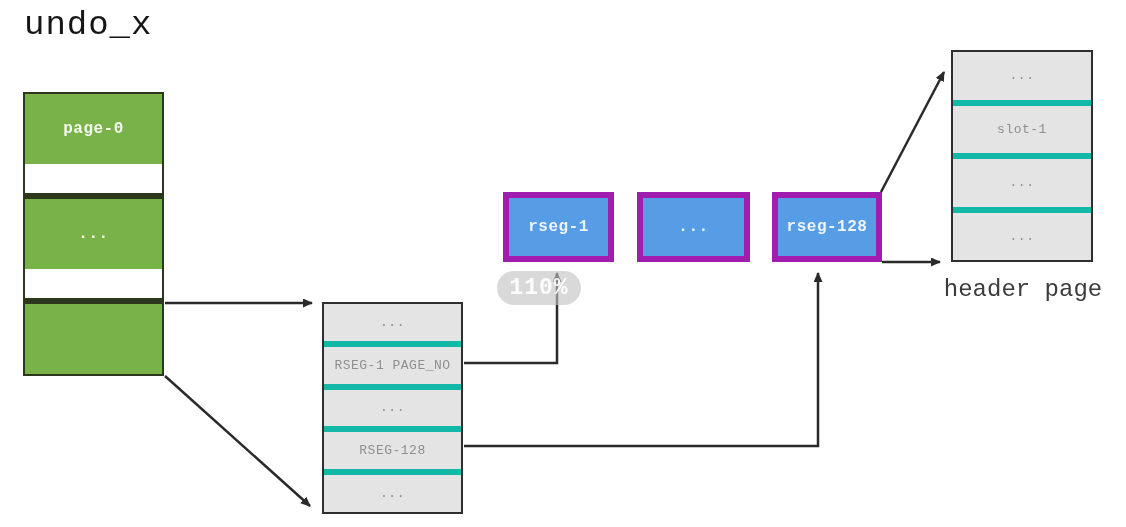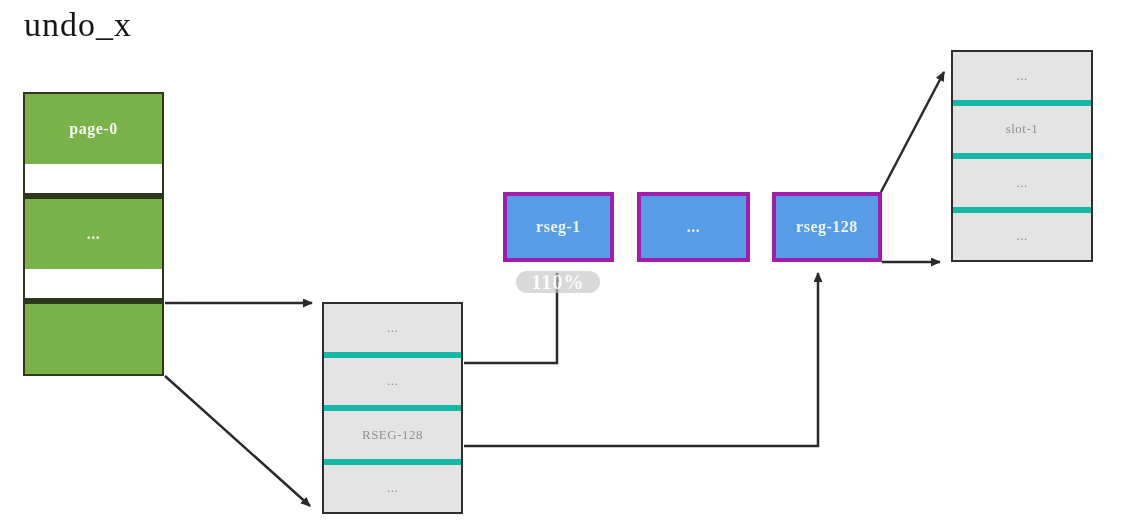--- a/index.html
+++ b/index.html
@@ -1,18 +1,18 @@
 <!DOCTYPE html>
 <html><head>
 <meta charset="utf-8">
 <style>
   html,body{margin:0;padding:0;background:#ffffff;}
   .canvas{
     position:relative;width:1126px;height:527px;overflow:hidden;
-    font-family:Liberation Serif, serif;background:#ffffff;
+    font-family:Liberation Mono, monospace;background:#ffffff;
   }
   .title{
     position:absolute;left:24px;top:6px;font-size:34px;color:#161616;
     font-weight:500;letter-spacing:1px;
   }
   .arrows{position:absolute;left:0;top:0;z-index:3;pointer-events:none;}
   
   .stack{
     position:absolute;display:flex;flex-direction:column;
     border:2px solid #2e2e2e;box-sizing:border-box;z-index:2;
@@ -28,36 +28,36 @@
     color:#f4f8ee;font-weight:bold;font-size:16px;letter-spacing:.5px;
   }
   .stack.gray-table .row{
     background:#e4e4e4;color:#8f8f8f;font-size:13px;letter-spacing:.5px;
   }
   .stack.mid-table{left:322px;top:302px;width:141px;height:212px;}
   .stack.right-table{left:951px;top:50px;width:142px;height:212px;}
   .right-table .row{color:#6f6f6f;}
   .bluebox{
     position:absolute;top:192px;height:70px;box-sizing:border-box;
-    background:#569de6;border:4px solid #a21caf;z-index:2;
+    background:#569de6;border:6px solid #a21caf;z-index:2;
     display:flex;align-items:center;justify-content:center;
     color:#eef5fd;font-weight:bold;font-size:16px;letter-spacing:.5px;
   }
   .bluebox.b1{left:503px;width:111px;}
   .bluebox.b2{left:637px;width:113px;}
   .bluebox.b3{left:772px;width:110px;}
   .caption{
     position:absolute;left:938px;top:276px;width:170px;text-align:center;
     font-size:24px;color:#3c3c3c;font-weight:500;z-index:2;
   }
   .zoom-pill{
-    position:absolute;left:516px;top:271px;width:84px;height:22px;z-index:5;
+    position:absolute;left:497px;top:271px;width:84px;height:34px;z-index:5;
     background:rgba(193,193,193,0.62);border-radius:17px;
     display:flex;align-items:center;justify-content:center;
-    color:rgba(255,255,255,0.92);font-size:20px;font-weight:bold;letter-spacing:1px;
+    color:rgba(255,255,255,0.92);font-size:23px;font-weight:bold;letter-spacing:1px;
   }
 </style>
 </head>
 <body>
 
 <div class="canvas">
 
   <div class="title">undo_x</div>
 
   <svg class="arrows" width="1126" height="527" viewBox="0 0 1126 527">
@@ -75,32 +75,34 @@
   </svg>
 
   <div class="stack green-table">
     <div class="row">page-0</div>
     <div class="row">...</div>
     <div class="row"></div>
   </div>
 
   <div class="stack gray-table mid-table">
     <div class="row">...</div>
+    <div class="row">RSEG-1 PAGE_NO</div>
     <div class="row">...</div>
     <div class="row">RSEG-128</div>
     <div class="row">...</div>
   </div>
 
   <div class="bluebox b1">rseg-1</div>
   <div class="bluebox b2">...</div>
   <div class="bluebox b3">rseg-128</div>
 
   <div class="stack gray-table right-table">
     <div class="row">...</div>
     <div class="row">slot-1</div>
     <div class="row">...</div>
     <div class="row">...</div>
   </div>
 
+  <div class="caption">header page</div>
 
   <div class="zoom-pill">110%</div>
 
 </div>
 
 </body></html>

